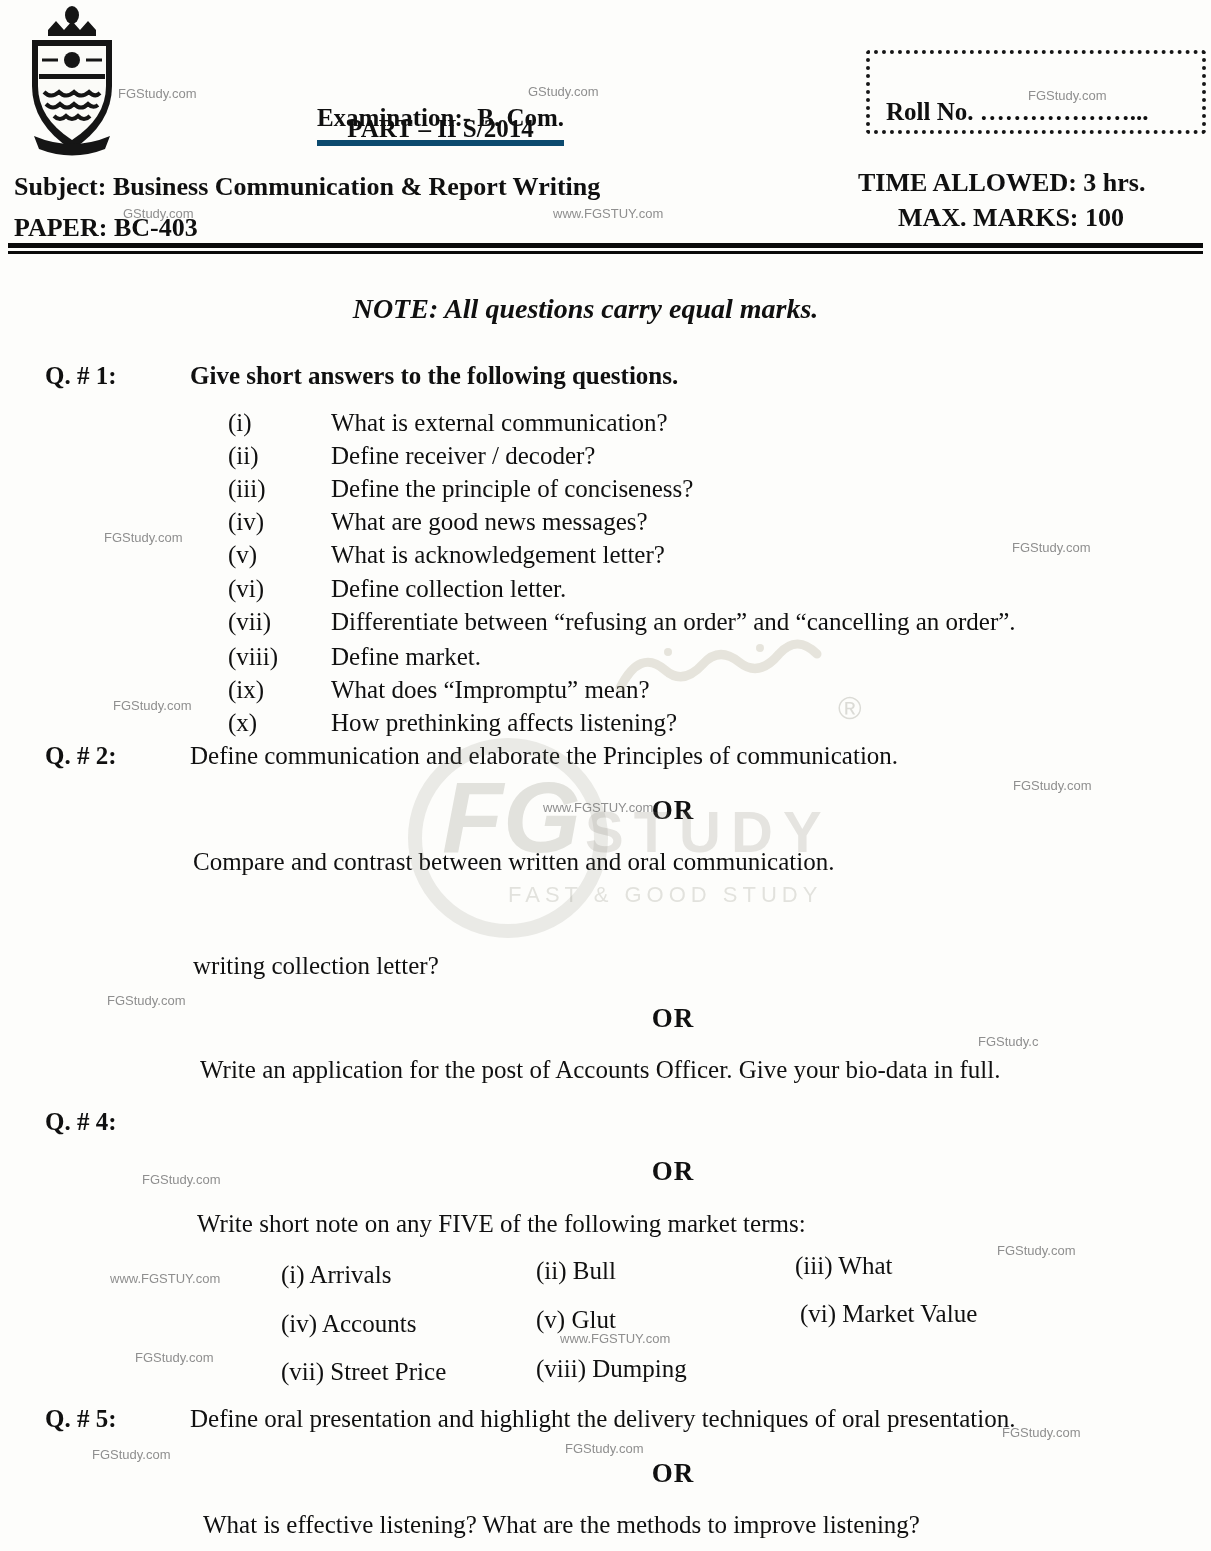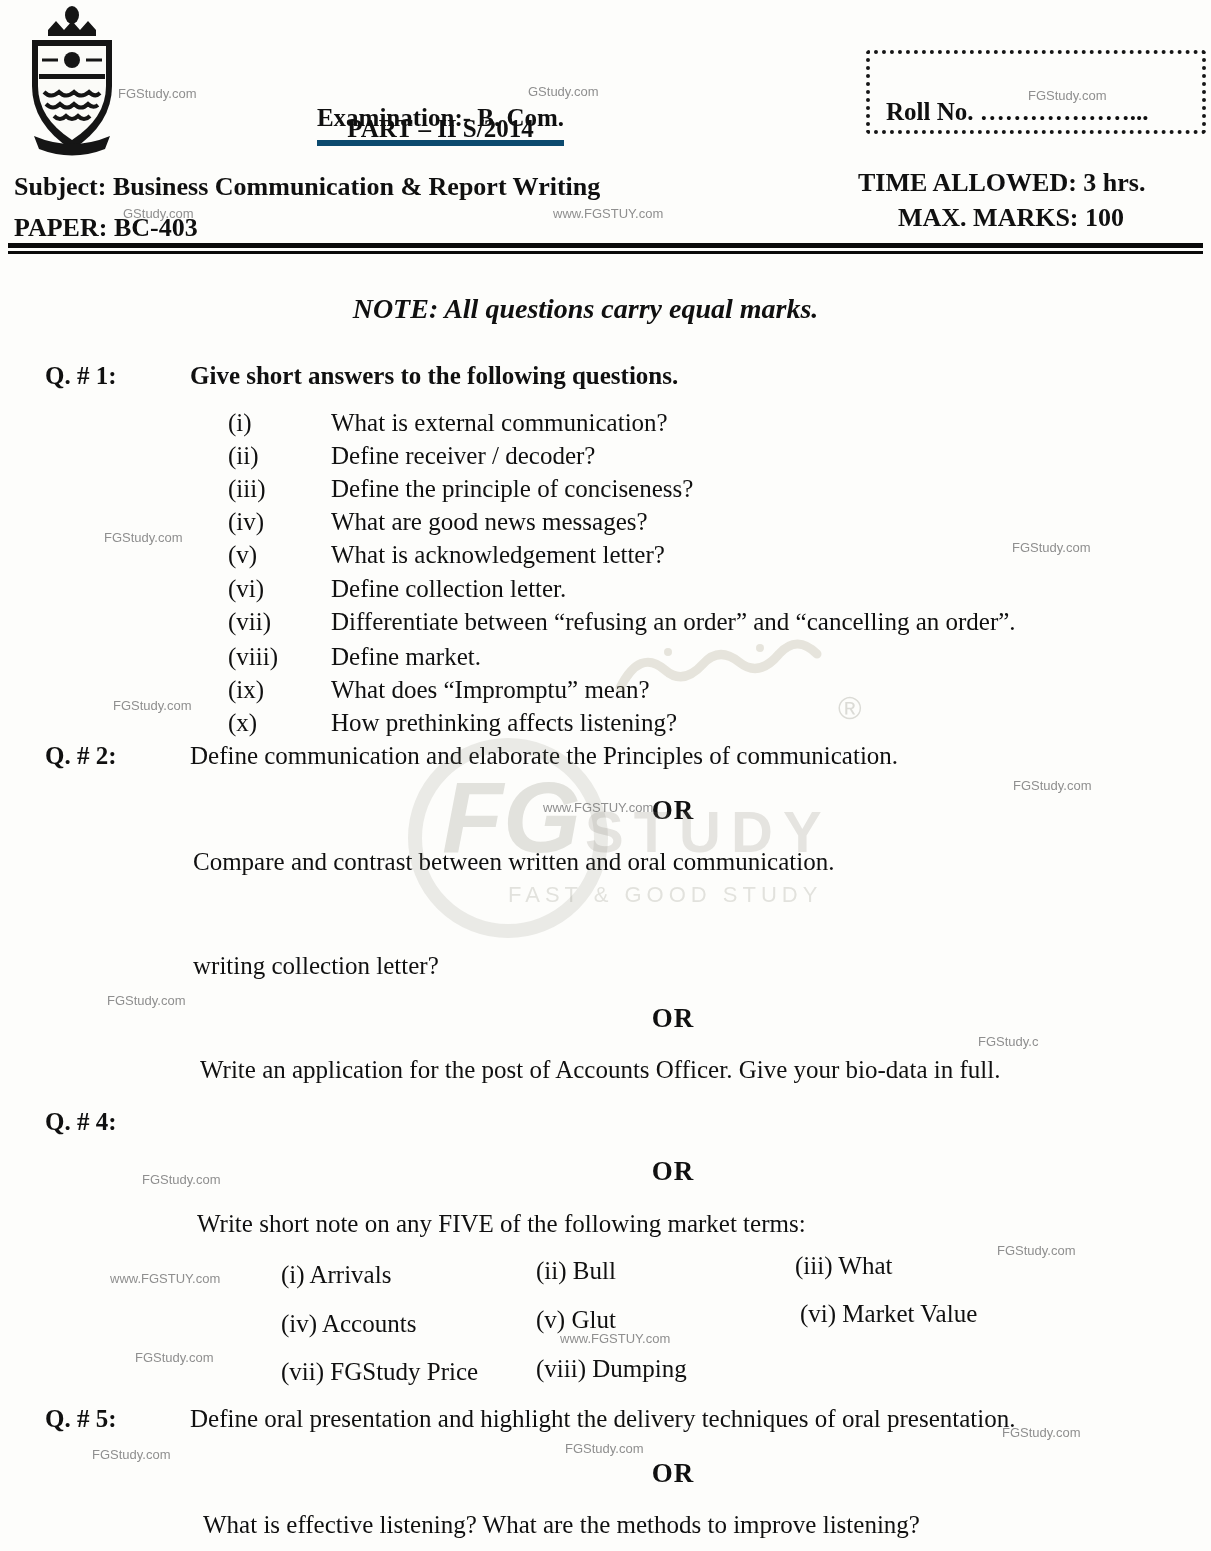--- a/index.html
+++ b/index.html
@@ -161,21 +161,21 @@
   </div>
   <div class="or" style="top:1156px">OR</div>
   <div class="cont" style="top:1210px; left:197px">Write short note on any FIVE of the following market terms:</div>
 
   <span class="term" style="left:281px; top:1261px">(i) Arrivals</span>
   <span class="term" style="left:536px; top:1257px">(ii) Bull</span>
   <span class="term" style="left:795px; top:1252px">(iii) What</span>
   <span class="term" style="left:281px; top:1310px">(iv) Accounts</span>
   <span class="term" style="left:536px; top:1306px">(v) Glut</span>
   <span class="term" style="left:800px; top:1300px">(vi) Market Value</span>
-  <span class="term" style="left:281px; top:1358px">(vii) FGStudy Price</span>
+  <span class="term" style="left:281px; top:1358px">(vii) Street Price</span>
   <span class="term" style="left:536px; top:1355px">(viii) Dumping</span>
 
   <div class="qrow" style="top:1405px">
     <span class="q-label">Q. # 5:</span>
     <span class="q-text">Define oral presentation and highlight the delivery techniques of oral presentation.</span>
   </div>
   <div class="or" style="top:1458px">OR</div>
   <div class="cont" style="top:1511px; left:203px">What is effective listening? What are the methods to improve listening?</div>
 
   <span class="wm" style="left:118px; top:86px">FGStudy.com</span>

